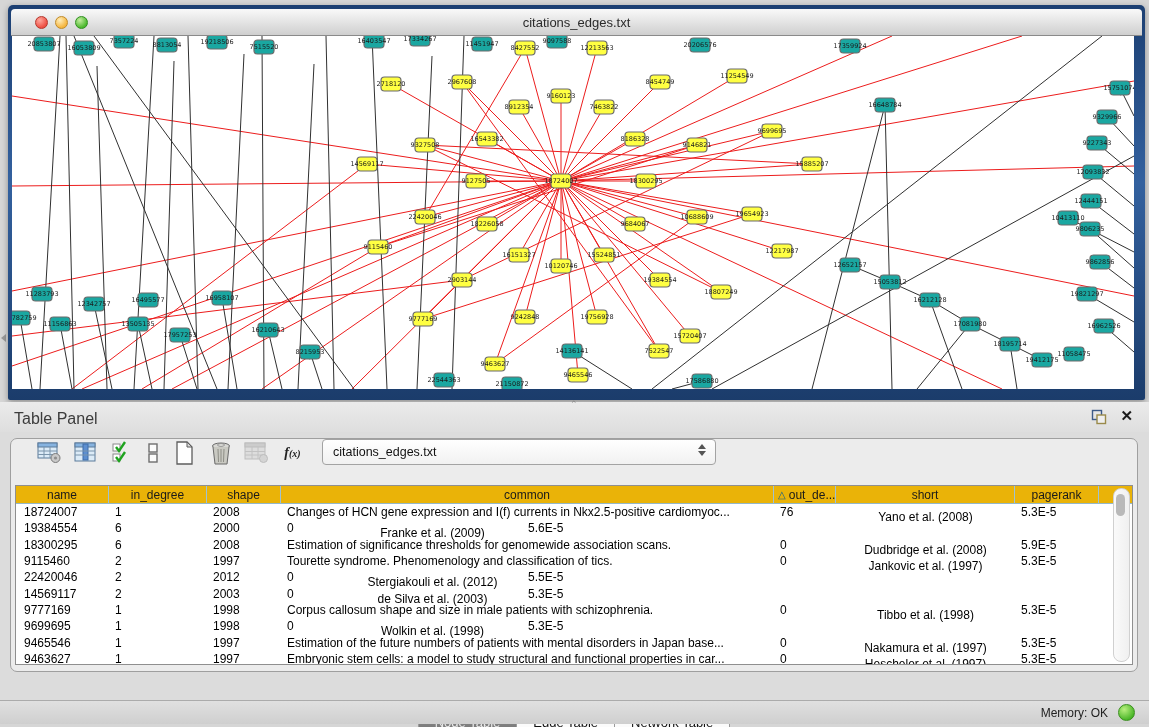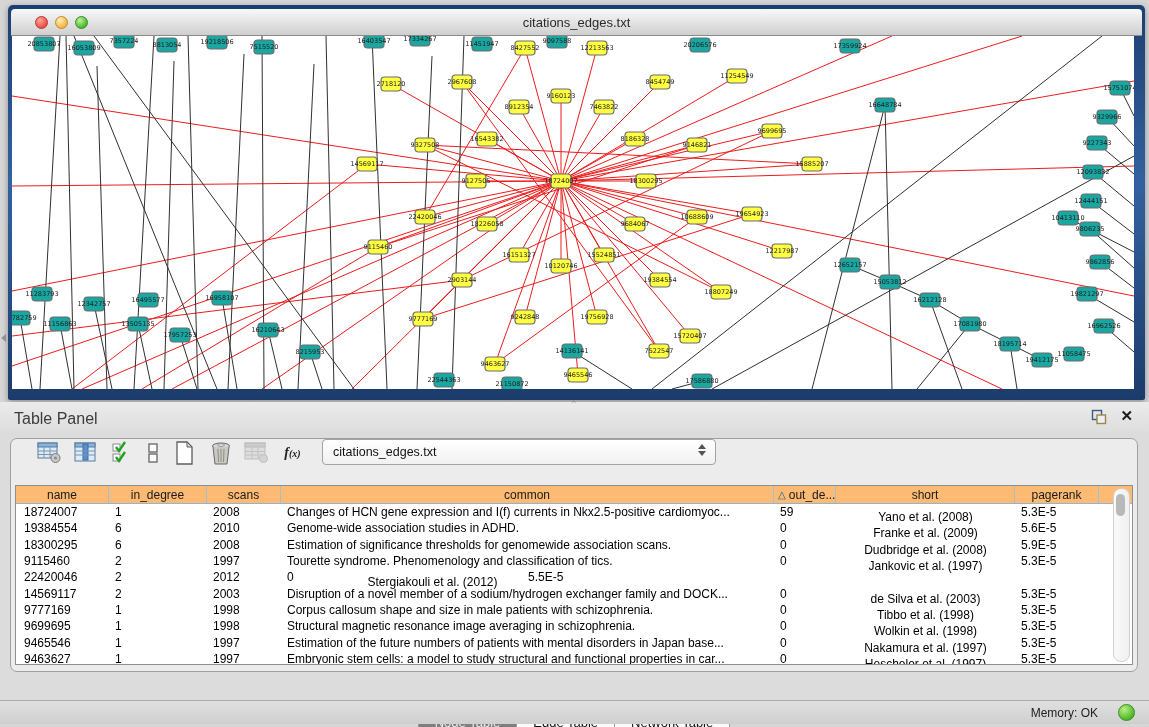--- a/index.html
+++ b/index.html
@@ -45,21 +45,21 @@
   .net-select{margin-left:16px;width:392px;height:24px;background:linear-gradient(#ffffff,#f1f1f1);
     border:1px solid #a3a3a3;border-radius:4px;display:flex;align-items:center;position:relative;cursor:pointer;}
   .net-select .val{font-size:12.5px;color:#111;padding-left:10px;}
   .stepper{position:absolute;right:9px;top:4px;display:flex;flex-direction:column;gap:2px;}
   .stepper i{display:block;width:0;height:0;border-left:4px solid transparent;border-right:4px solid transparent;}
   .stepper .up{border-bottom:5px solid #555;}
   .stepper .dn{border-top:5px solid #555;}
 
   
   .tbl{position:absolute;left:4px;top:46px;right:4px;bottom:6px;background:#ffffff;border:1px solid #8f8f8f;overflow:hidden;}
-  .thead{display:flex;height:17px;background:#fdba74;border-bottom:1px solid #93b7c9;}
+  .thead{display:flex;height:17px;background:#eab308;border-bottom:1px solid #93b7c9;}
   .th{box-sizing:border-box;border-right:1px solid #9fc2d3;font-size:12px;color:#1a1a1a;
       display:flex;align-items:center;justify-content:center;overflow:hidden;white-space:nowrap;}
   .th:nth-child(1){width:93px;}
   .th:nth-child(2){width:98px;}
   .th:nth-child(3){width:74px;}
   .th:nth-child(4){width:493px;}
   .th:nth-child(5){width:62px;justify-content:flex-start;padding-left:4px;}
   .th:nth-child(6){width:179px;}
   .th:nth-child(7){width:84px;text-align:right;}
   .sort-glyph{font-size:10px;margin-right:3px;color:#16608a;}
@@ -79,21 +79,21 @@
   
   .tabs{position:absolute;left:0;top:272px;width:100%;display:flex;justify-content:center;}
   .tab{height:21px;line-height:21px;font-size:13px;padding:0 16px;border:1px solid #9a9a9a;border-left:none;
     background:#fbfbfb;color:#111;cursor:pointer;}
   .tab:first-child{border-left:1px solid #9a9a9a;border-radius:5px 0 0 5px;}
   .tab:last-child{border-radius:0 5px 5px 0;}
   .tab.active{background:linear-gradient(#8f8f8f,#757575);color:#e9e9e9;}
 
   
   .status-bar{position:absolute;left:0;top:700px;width:1149px;height:24px;background:linear-gradient(#e0e0e0,#cfcfcf);
-    border-top:1px solid #ababab;display:flex;align-items:center;justify-content:flex-end;gap:20px;padding-right:14px;box-sizing:border-box;}
+    border-top:1px solid #ababab;display:flex;align-items:center;justify-content:flex-end;gap:10px;padding-right:14px;box-sizing:border-box;}
   .mem-label{font-size:12px;color:#222;}
   .mem-dot{width:15px;height:15px;border-radius:50%;background:radial-gradient(circle at 35% 30%,#b8ef7e,#47b426 75%);border:1px solid #3a8f1e;}
 </style>
 </head>
 <body>
 
 <div class="stage">
 
   <div class="gutter-arrow"></div>
 
@@ -480,44 +480,43 @@
               <i class="up"></i>
               <i class="dn"></i>
             </span>
         </div>
       </div>
 
       <div class="tbl">
         <div class="thead">
           <div class="th">name</div>
           <div class="th">in_degree</div>
-          <div class="th">scans</div>
+          <div class="th">shape</div>
           <div class="th">common</div>
           <div class="th">
               <span class="sort-glyph">△</span>
               <span>out_de...</span>
             </div>
           <div class="th">short</div>
           <div class="th">pagerank</div>
         </div>
         <div id="tbody">
             <div class="trow">
               <div class="td c0">18724007</div>
               <div class="td c1">1</div>
               <div class="td c2">2008</div>
               <div class="td c3">Changes of HCN gene expression and I(f) currents in Nkx2.5-positive cardiomyoc...</div>
-              <div class="td c4">59</div>
+              <div class="td c4">76</div>
               <div class="td c5">Yano et al. (2008)</div>
               <div class="td c6">5.3E-5</div>
             </div>
             <div class="trow">
               <div class="td c0">19384554</div>
               <div class="td c1">6</div>
-              <div class="td c2">2010</div>
-              <div class="td c3">Genome-wide association studies in ADHD.</div>
+              <div class="td c2">2000</div>
               <div class="td c4">0</div>
               <div class="td c5">Franke et al. (2009)</div>
               <div class="td c6">5.6E-5</div>
             </div>
             <div class="trow">
               <div class="td c0">18300295</div>
               <div class="td c1">6</div>
               <div class="td c2">2008</div>
               <div class="td c3">Estimation of significance thresholds for genomewide association scans.</div>
               <div class="td c4">0</div>
@@ -538,39 +537,37 @@
               <div class="td c1">2</div>
               <div class="td c2">2012</div>
               <div class="td c4">0</div>
               <div class="td c5">Stergiakouli et al. (2012)</div>
               <div class="td c6">5.5E-5</div>
             </div>
             <div class="trow">
               <div class="td c0">14569117</div>
               <div class="td c1">2</div>
               <div class="td c2">2003</div>
-              <div class="td c3">Disruption of a novel member of a sodium/hydrogen exchanger family and DOCK...</div>
               <div class="td c4">0</div>
               <div class="td c5">de Silva et al. (2003)</div>
               <div class="td c6">5.3E-5</div>
             </div>
             <div class="trow">
               <div class="td c0">9777169</div>
               <div class="td c1">1</div>
               <div class="td c2">1998</div>
               <div class="td c3">Corpus callosum shape and size in male patients with schizophrenia.</div>
               <div class="td c4">0</div>
               <div class="td c5">Tibbo et al. (1998)</div>
               <div class="td c6">5.3E-5</div>
             </div>
             <div class="trow">
               <div class="td c0">9699695</div>
               <div class="td c1">1</div>
               <div class="td c2">1998</div>
-              <div class="td c3">Structural magnetic resonance image averaging in schizophrenia.</div>
               <div class="td c4">0</div>
               <div class="td c5">Wolkin et al. (1998)</div>
               <div class="td c6">5.3E-5</div>
             </div>
             <div class="trow">
               <div class="td c0">9465546</div>
               <div class="td c1">1</div>
               <div class="td c2">1997</div>
               <div class="td c3">Estimation of the future numbers of patients with mental disorders in Japan base...</div>
               <div class="td c4">0</div>

